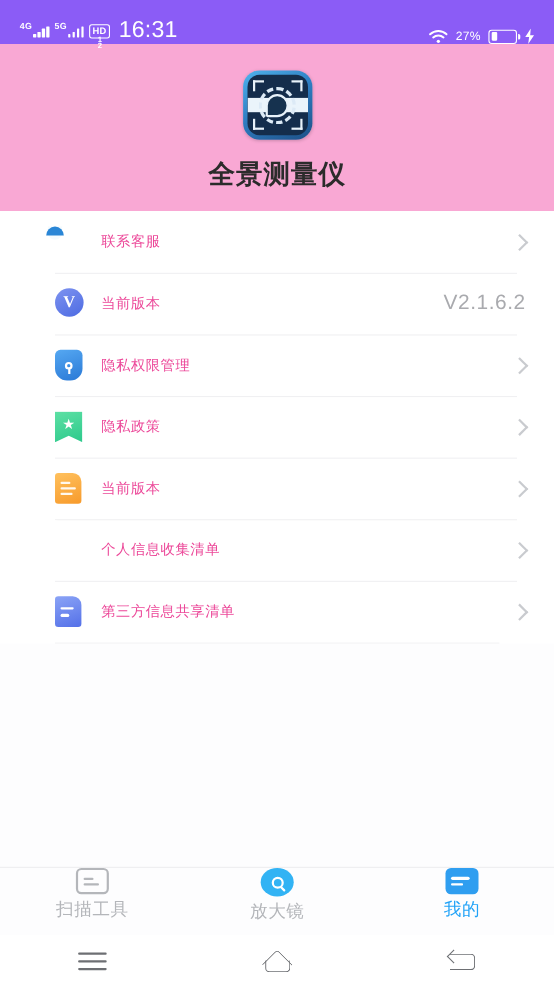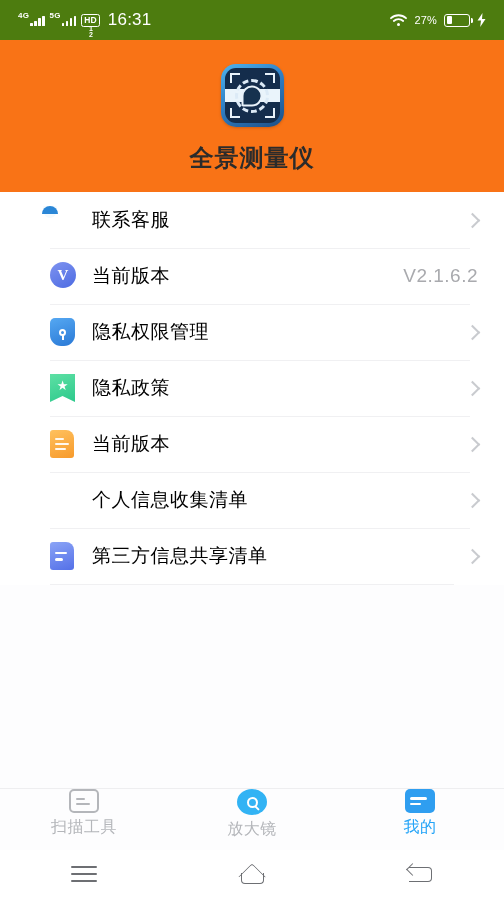--- a/index.html
+++ b/index.html
@@ -6,62 +6,62 @@
   html, body {
     width:504px; height:898px;
     font-family:"Liberation Sans","DejaVu Sans",sans-serif;
     background:#ffffff;
     overflow:hidden;
   }
   .phone { position:relative; width:504px; height:898px; background:#fdfdfe; }
 
   
   .statusbar {
-    height:40px; background:#4d7c0f; color:#ffffff;
-    display:flex; align-items:center; padding:0 18px;
+    height:40px; background:#8b5cf6; color:#ffffff;
+    display:flex; align-items:flex-end; padding:0 18px;
     font-size:17px; letter-spacing:.2px;gap:31px;
   }
   .sb-left { display:flex; align-items:center; gap:5px; }
   .sb-right { margin-left:auto; display:flex; align-items:center; gap:7px; }
   .net { display:flex; align-items:flex-end; gap:2px; }
   .net .tag { font-size:8px; line-height:8px; font-weight:bold; position:relative; top:-6px; margin-right:-1px;}
   .bars { display:flex; align-items:flex-end; gap:1.5px; height:11px; }
   .bars i { width:2.5px; background:#ffffff; display:block; border-radius:.5px;}
   .bars i:nth-child(1){height:3px}
   .bars i:nth-child(2){height:5px}
   .bars i:nth-child(3){height:7.5px}
   .bars i:nth-child(4){height:10px}
   .hd {
     border:1.6px solid #fff; border-radius:2.5px; font-size:8.5px;
     font-weight:bold; padding:0 2px; line-height:11px; height:13px;
     display:flex; align-items:center;flex-direction:column;
   }
   .hdfrac { font-size:7px; line-height:6px; margin-left:1px; display:flex; flex-direction:column; align-items:center;}
-  .clock { font-size:17px; margin-left:3px; font-weight:500;}
+  .clock { font-size:21px; margin-left:3px; font-weight:500;}
   .pct { font-size:11px; }
   .battery {
     width:26px; height:13px; border:1.6px solid #ffffff; border-radius:3px;
     position:relative; display:flex; align-items:center; padding:1.5px;
   }
   .battery::after{
     content:""; position:absolute; right:-4px; top:3.5px;
     width:2.5px; height:4.5px; background:#fff; border-radius:0 1.5px 1.5px 0;
   }
   .battery b { display:block; height:100%; width:27%; background:#ffffff; border-radius:1px;}
 
   
   .titlebar {
     height:58px; background:#22a3f7; color:#ffffff;
     display:flex; align-items:center; justify-content:center;
     font-size:26px; letter-spacing:2px;
   }
 
   
   .apphead {
-    background:#f97316; padding:24px 0 18px;
+    background:#f9a8d4; padding:24px 0 18px;
     display:flex; flex-direction:column; align-items:center;
   }
   .appicon {
     width:63px; height:63px; border-radius:15px;
     background:linear-gradient(150deg,#4fb4ee 0%,#2f7fc4 45%,#1d4f86 100%);
     padding:4px; box-shadow:0 1px 3px rgba(0,0,0,.18);
   }
   .appicon-in {
     width:100%; height:100%; border-radius:11px; position:relative;
     background:#142d4c; overflow:hidden;
@@ -97,21 +97,21 @@
     padding:0 26px 0 50px; position:relative; background:#ffffff;
   }
   .row + .row::before{
     content:""; position:absolute; left:50px; right:34px; top:0;
     height:1px; background:#f0f0f2;
   }
   .list::after{
     content:""; display:block; margin:0 50px 0 50px; height:1px; background:#f0f0f2;
   }
   .ricon { width:28px; height:28px; flex:none; position:relative; margin-right:14px;}
-  .rlabel { font-size:19px; color:#000000; letter-spacing:.5px;}
+  .rlabel { font-size:13px; color:#ec4899; letter-spacing:.5px;}
   .rvalue { margin-left:auto; font-size:19px; color:#a9aaae; letter-spacing:.5px;}
   .chev {
     margin-left:auto; width:11px; height:11px;
     border-top:2px solid #c9cbcf; border-right:2px solid #c9cbcf;
     transform:rotate(45deg);
   }
 
   
   .ic-support{
     width:28px;height:28px;border-radius:50%;

